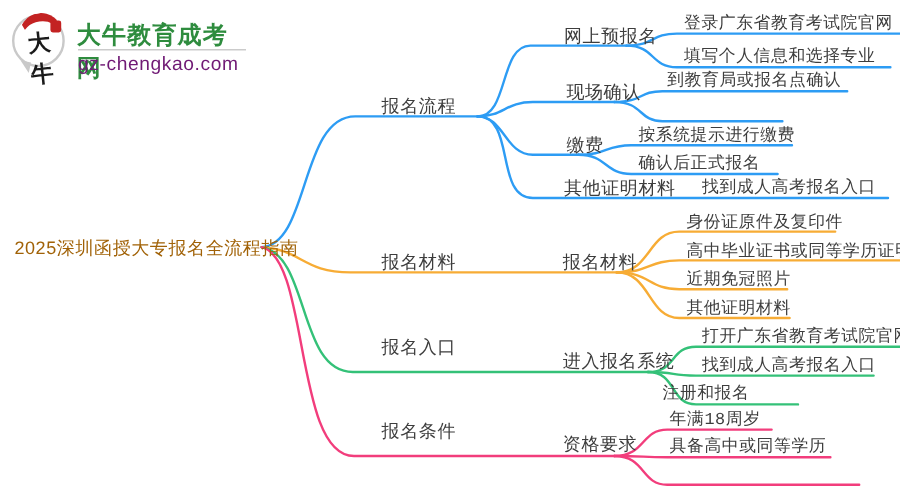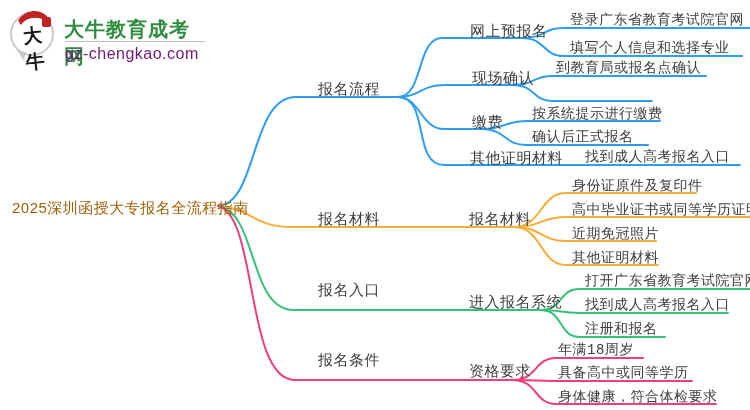--- a/index.html
+++ b/index.html
@@ -125,21 +125,20 @@
   <span class="lbl l2" style="left:445px;top:210px">报名材料</span>
   <span class="lbl leaf" style="left:572px;top:178px">身份证原件及复印件</span>
   <span class="lbl leaf" style="left:572px;top:202px">高中毕业证书或同等学历证明</span>
   <span class="lbl leaf" style="left:572px;top:226px">近期免冠照片</span>
   <span class="lbl leaf" style="left:572px;top:250px">其他证明材料</span>
 
   <span class="lbl l1" style="left:318px;top:281px">报名入口</span>
   <span class="lbl l2" style="left:445px;top:293px">进入报名系统</span>
   <span class="lbl leaf" style="left:585px;top:273px">打开广东省教育考试院官网</span>
   <span class="lbl leaf" style="left:585px;top:297px">找到成人高考报名入口</span>
-  <span class="lbl leaf" style="left:585px;top:321px">注册和报名</span>
+  <span class="lbl leaf" style="left:552px;top:321px">注册和报名</span>
 
   <span class="lbl l1" style="left:318px;top:351px">报名条件</span>
   <span class="lbl l2" style="left:445px;top:362px">资格要求</span>
   <span class="lbl leaf" style="left:558px;top:342px">年满18周岁</span>
   <span class="lbl leaf" style="left:558px;top:365px">具备高中或同等学历</span>
-  <span class="lbl leaf" style="left:558px;top:389px">身体健康，符合体检要求</span>
 
 </div>
 
 </body></html>

